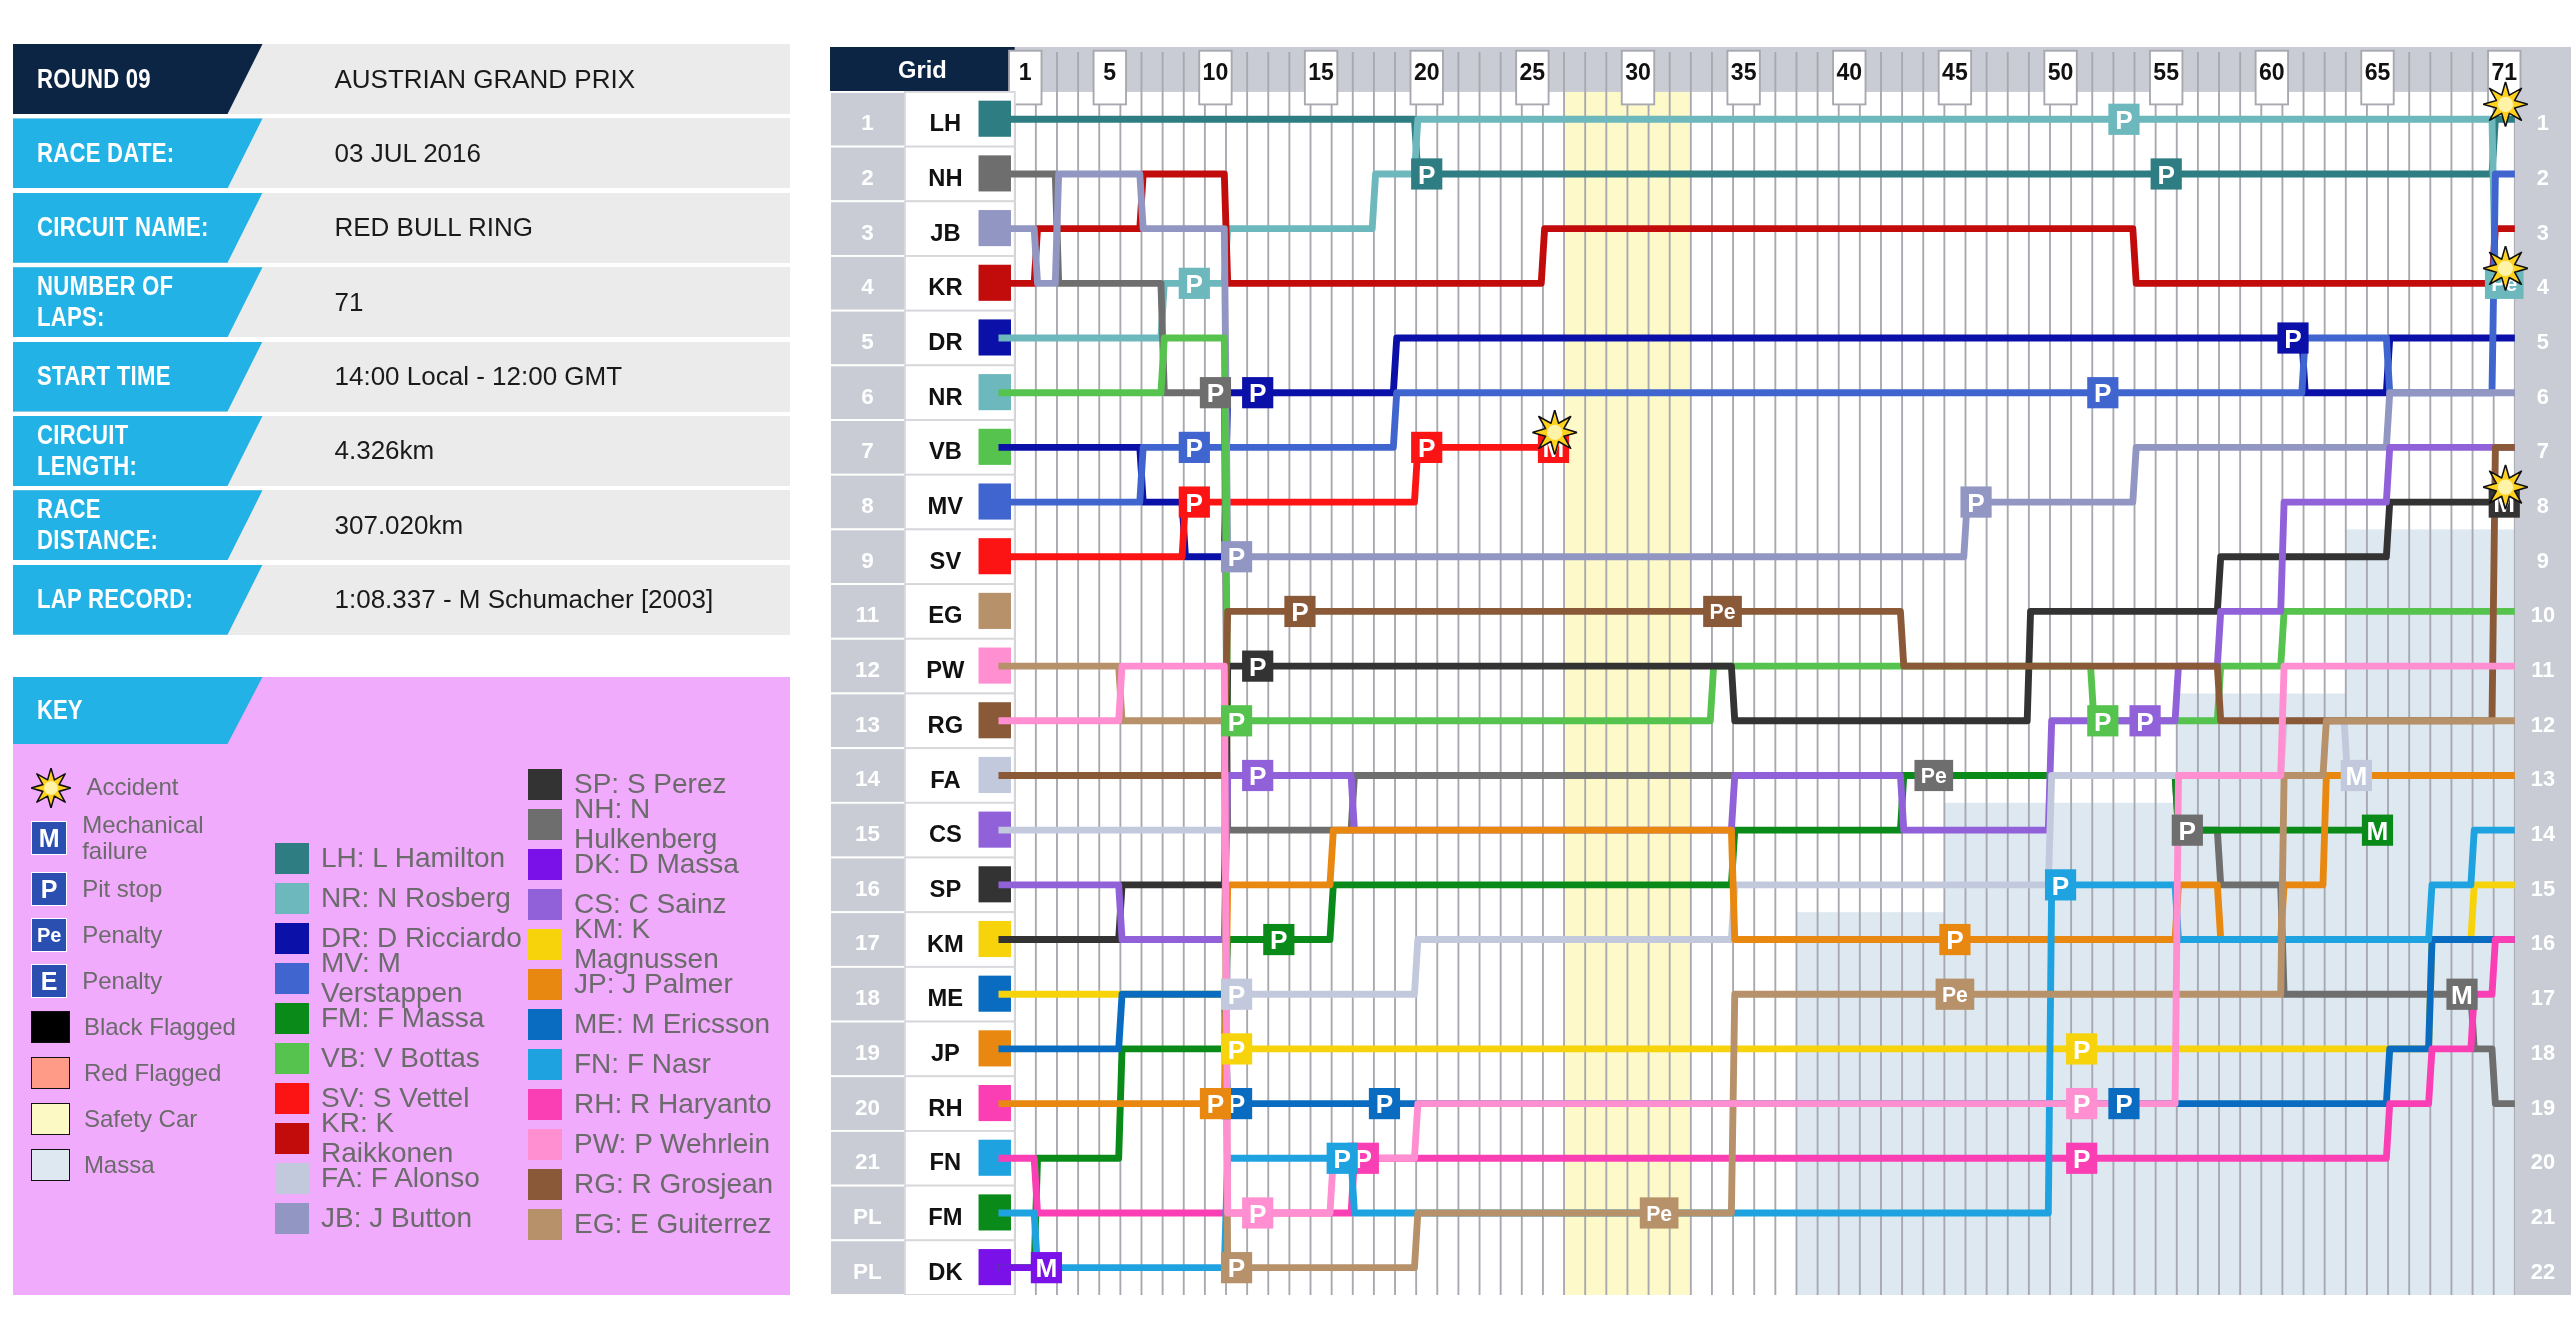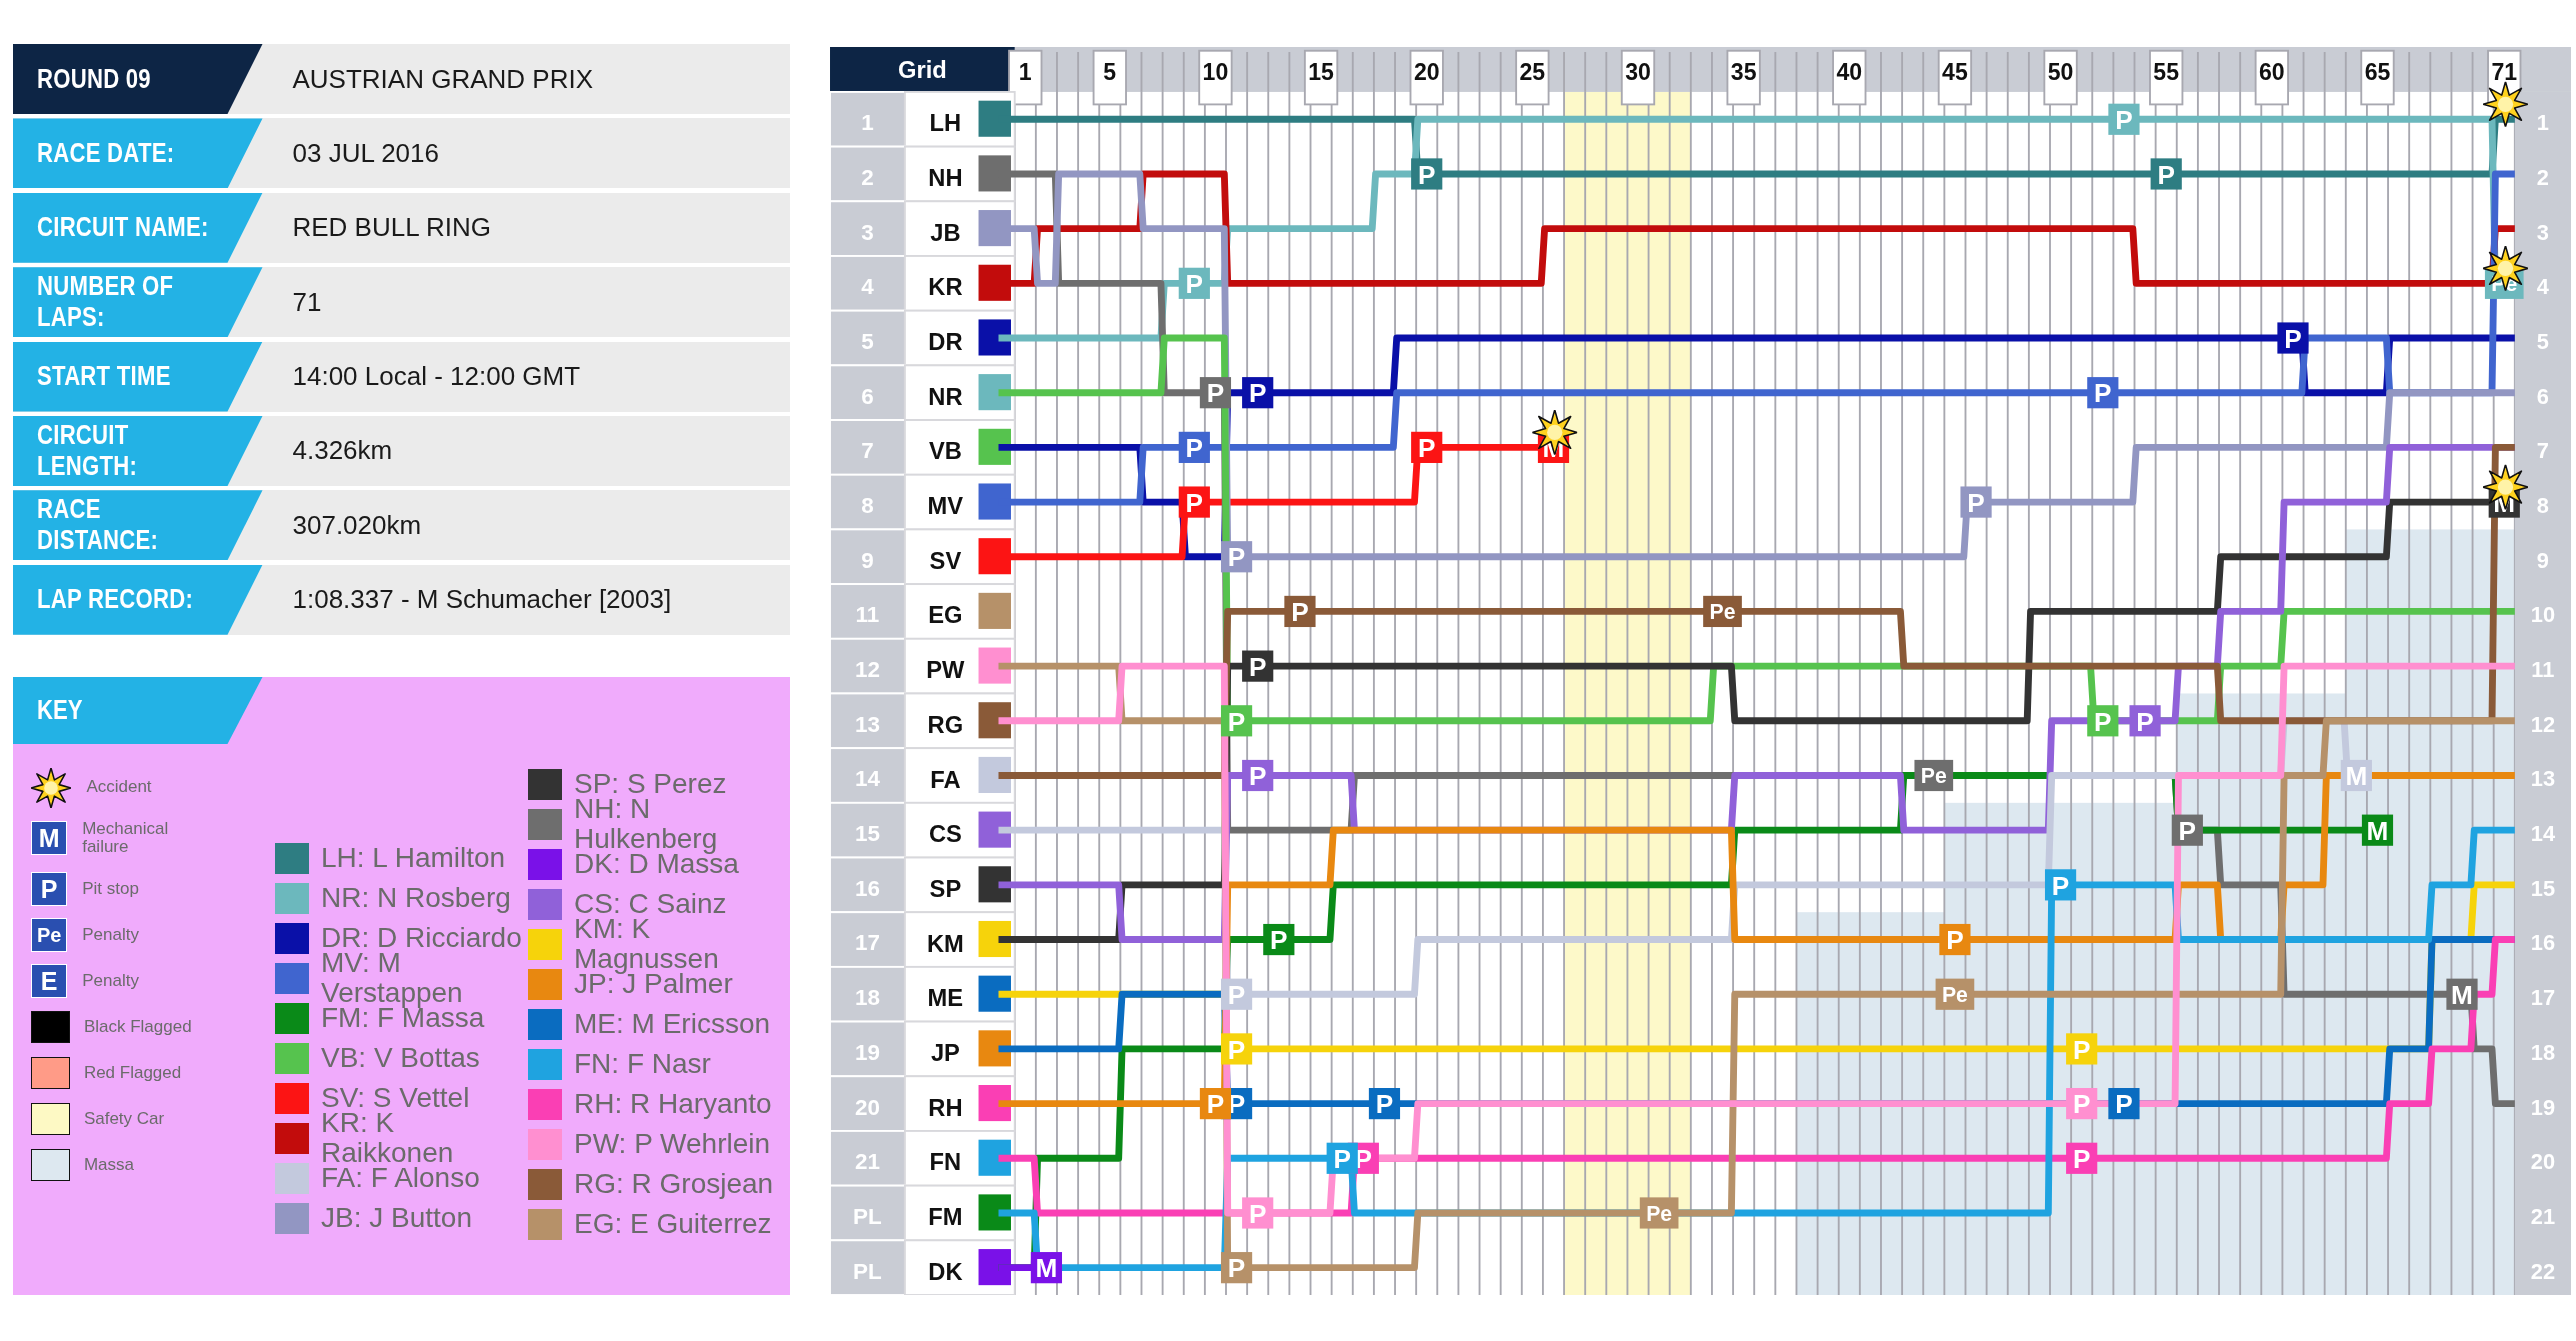--- a/index.html
+++ b/index.html
@@ -4,21 +4,21 @@
 <style>
   * { box-sizing: border-box; margin: 0; padding: 0; }
   html, body { width: 2576px; height: 1341px; background: #ffffff;
     font-family: "Liberation Sans", sans-serif; overflow: hidden; }
   #root { position: relative; width: 2576px; height: 1341px; background: #fff; }
 
   
   #left-panel { position: absolute; left: 12.5px; top: 44px; width: 777px; }
 
   .info-row { position: relative; height: 70px; margin-bottom: 0px;
-    background: #ebebeb; display: flex; align-items: stretch; }
+    background: #ebebeb; display: flex; align-items: stretch; gap: 42px; }
   .info-label { position: relative; width: 250px; flex: none;
     display: flex; align-items: center; padding-left: 24px; }
   .info-label .tag { position: absolute; left: 0; top: 0; bottom: 0; width: 250px;
     background: #23b2e5; clip-path: polygon(0 0, 100% 0, 86% 100%, 0 100%); }
   .info-label.dark .tag { background: #0d2545; }
   .info-label span { position: relative; z-index: 2; color: #fff;
     font-weight: bold; font-size: 27px; letter-spacing: 0.3px;
     font-family: "Liberation Sans Narrow", "Liberation Sans", sans-serif;
     transform: scaleX(0.82); transform-origin: left center; }
   .info-value { flex: 1; display: flex; align-items: center; padding-left: 30px;
@@ -43,21 +43,21 @@
 
   .key-item { display: flex; align-items: center; height: 46px; }
   .key-item.tall { height: 56px; }
   .key-swatch { width: 39px; height: 32px; flex: none; margin-right: 13.7px;
     border: 1.2px solid #111; }
   .key-badge { width: 36px; height: 34px; flex: none; margin-right: 15px;
     background: #2a4fb0; color: #fff; display: flex; align-items: center;
     justify-content: center; font-weight: bold; font-size: 25px;
     border: 1.2px solid #fff; }
   .key-badge.small { font-size: 20px; }
-  .key-text { font-size: 17px; color: #6b6b6b; line-height: 1.08; }
+  .key-text { font-size: 24px; color: #6b6b6b; line-height: 1.08; }
   .star-wrap { width: 44px; height: 39px; flex: none; margin-right: 11.2px;
     position: relative; }
   .dsw { width: 34px; height: 31px; flex: none; margin-right: 12.5px; }
   .dkey { display: flex; align-items: center; height: 40px; }
   .dkey .key-text { font-size: 28px; }
 
   
   #chart { position: absolute; left: 830px; top: 47px; width: 1741px; height: 1248px; }
   #chart-inner { position: relative; width: 100%; height: 100%; }
   svg { display: block; }

